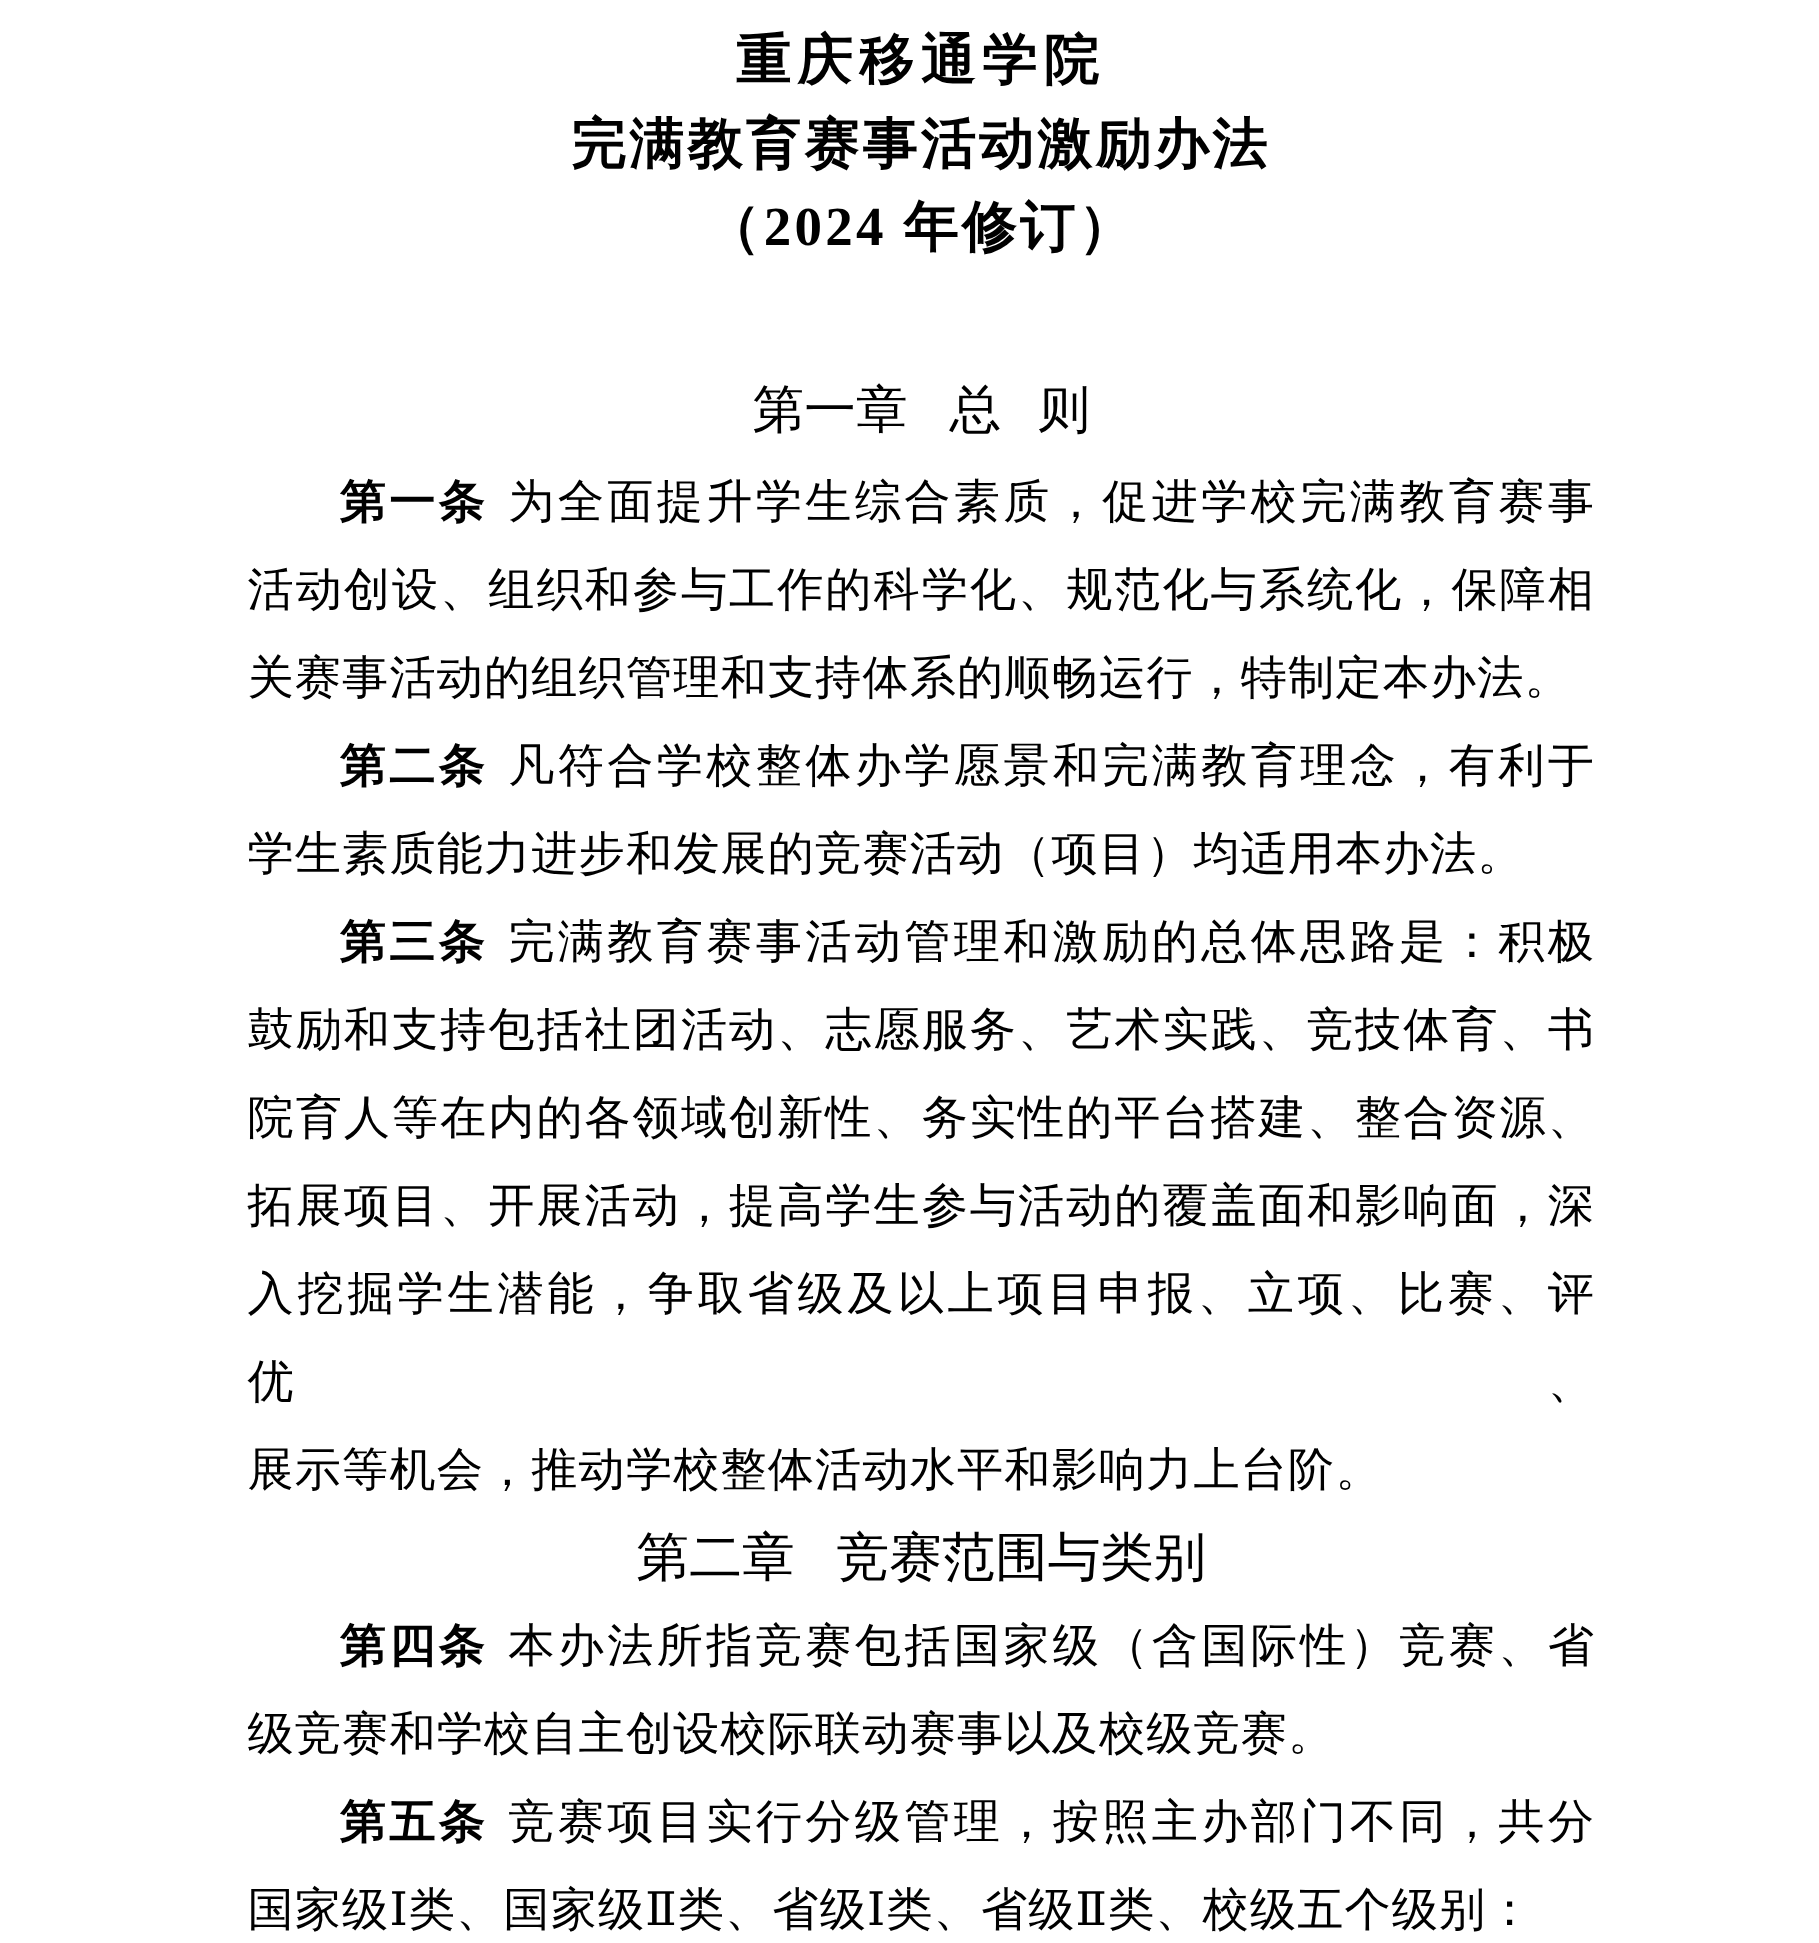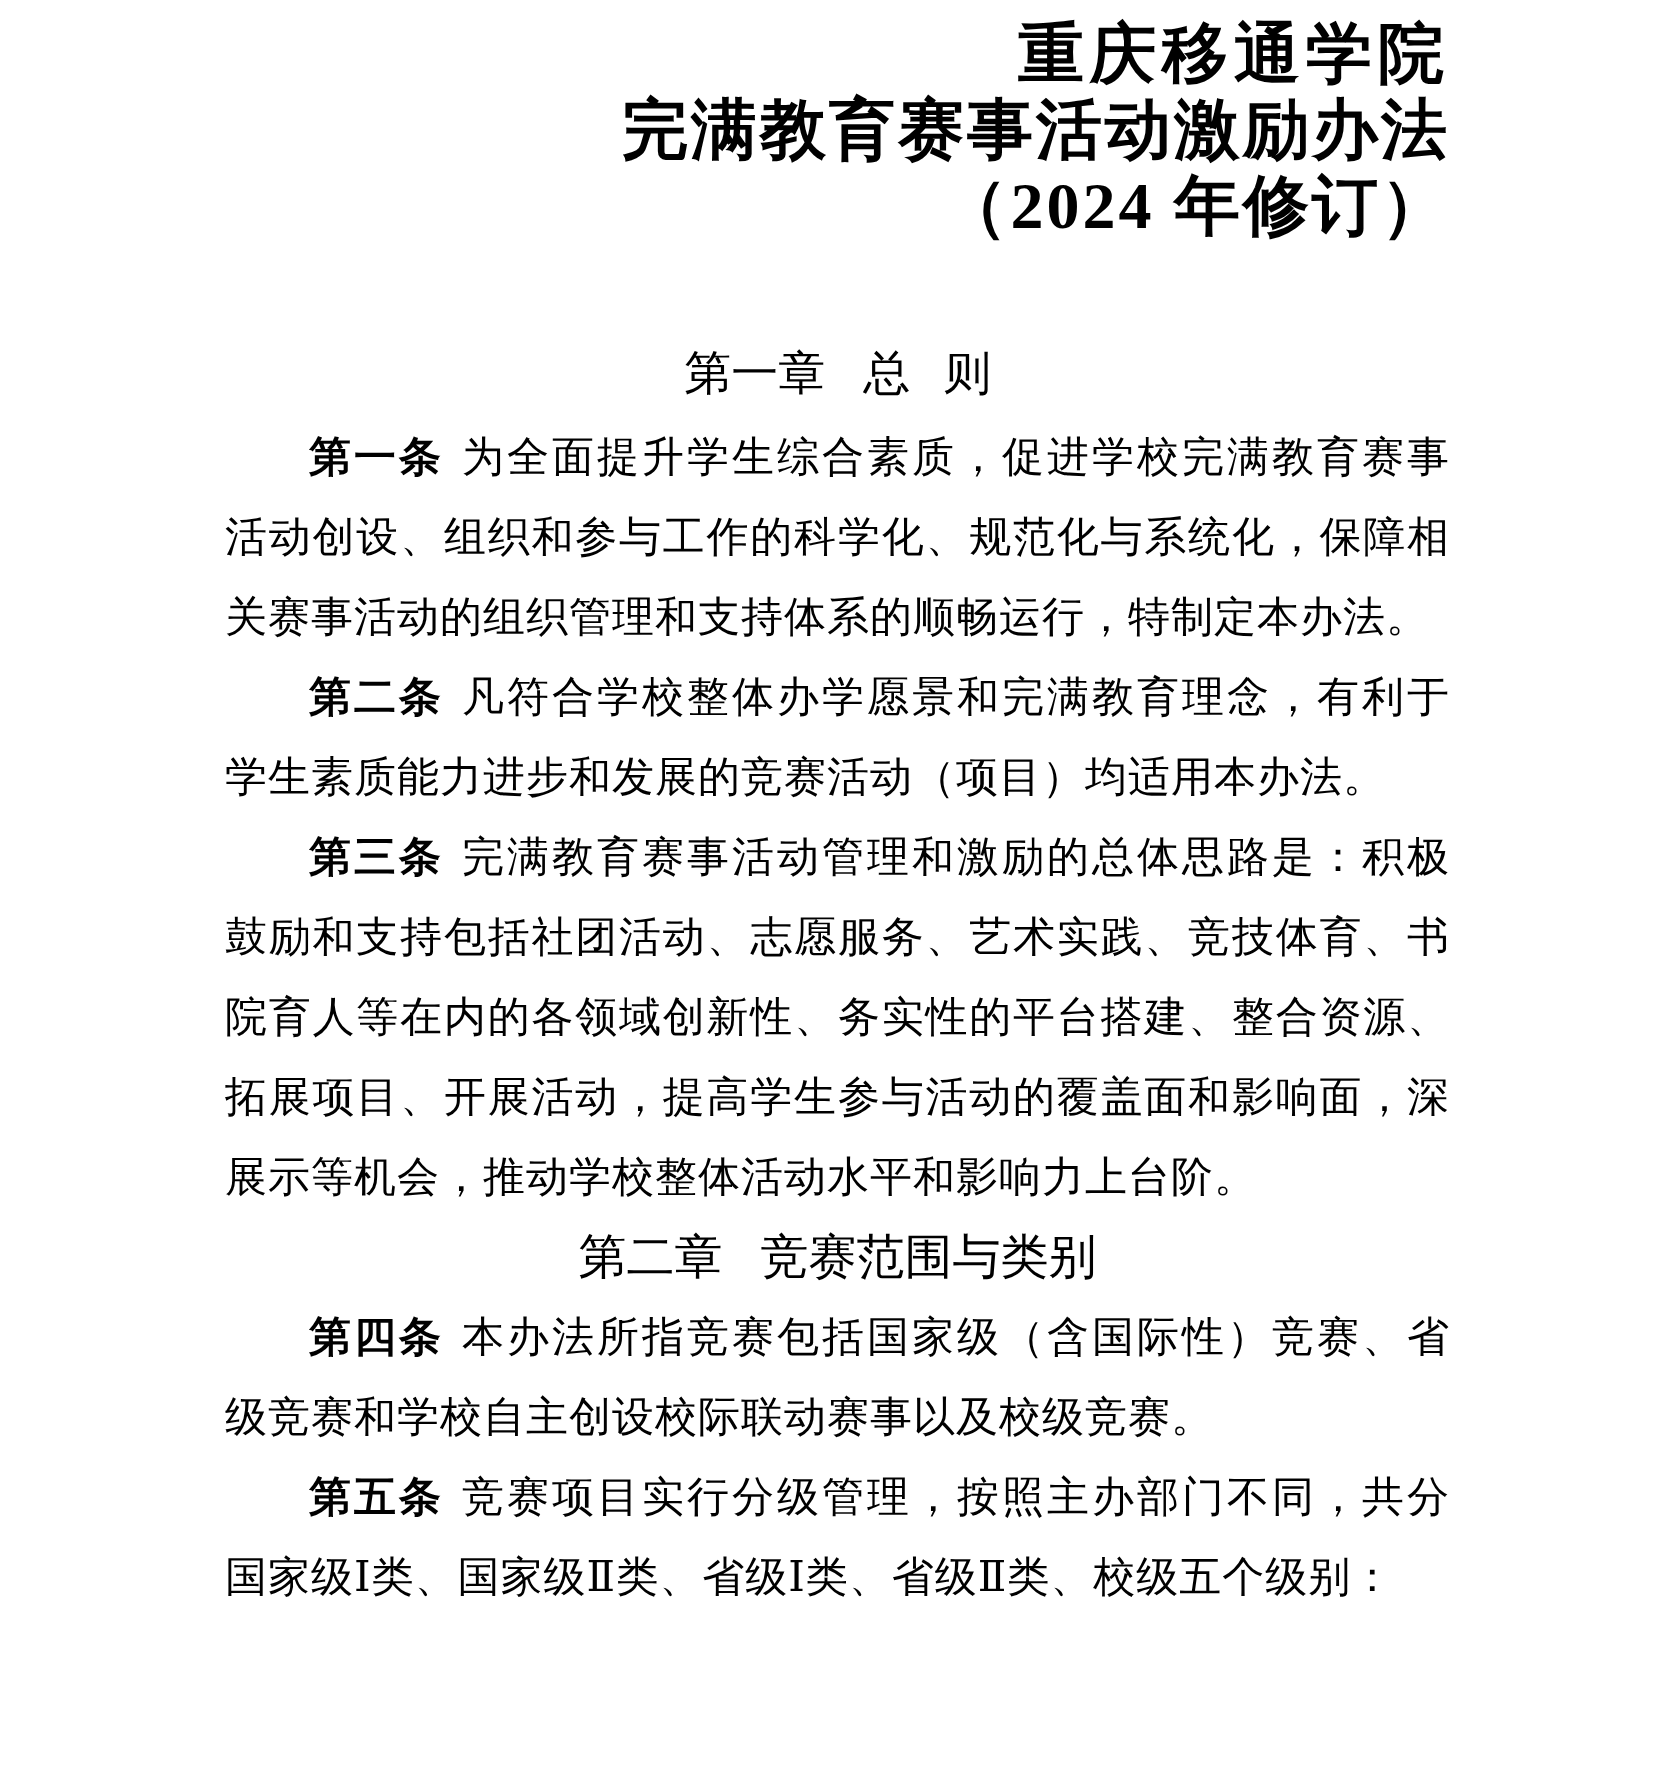--- a/index.html
+++ b/index.html
@@ -14,23 +14,23 @@
     background: #ffffff;
     color: #000000;
     overflow: hidden;
     font-family: "Liberation Serif", "DejaVu Serif", serif;
   }
   .content {
     padding: 16px 204px 0 225px;
   }
   
   .title-block {
-    text-align: right;
+    text-align: center;
     font-weight: 700;
-    font-size: 66px;
+    font-size: 50px;
     line-height: 76px;
     letter-spacing: 3px;
   }
   .title-block .t1 {
     letter-spacing: 6px;
   }
   
   .chapter {
     text-align: center;
     font-weight: 400;
@@ -102,20 +102,21 @@
     <div class="para">
       <div class="line first"><span class="label">第二条</span><span>凡符合学校整体办学愿景和完满教育理念，有利于</span></div>
       <div class="line endline">学生素质能力进步和发展的竞赛活动（项目）均适用本办法。</div>
     </div>
 
     <div class="para">
       <div class="line first"><span class="label">第三条</span><span>完满教育赛事活动管理和激励的总体思路是：积极</span></div>
       <div class="line">鼓励和支持包括社团活动、志愿服务、艺术实践、竞技体育、书</div>
       <div class="line">院育人等在内的各领域创新性、务实性的平台搭建、整合资源、</div>
       <div class="line">拓展项目、开展活动，提高学生参与活动的覆盖面和影响面，深</div>
+      <div class="line">入挖掘学生潜能，争取省级及以上项目申报、立项、比赛、评优、</div>
       <div class="line endline">展示等机会，推动学校整体活动水平和影响力上台阶。</div>
     </div>
 
     <div class="chapter chapter-2">
       <span class="num">第二章</span><span class="ctitle">竞赛范围与类别</span>
     </div>
 
     <div class="para">
       <div class="line first"><span class="label">第四条</span><span>本办法所指竞赛包括国家级（含国际性）竞赛、省</span></div>
       <div class="line endline">级竞赛和学校自主创设校际联动赛事以及校级竞赛。</div>

